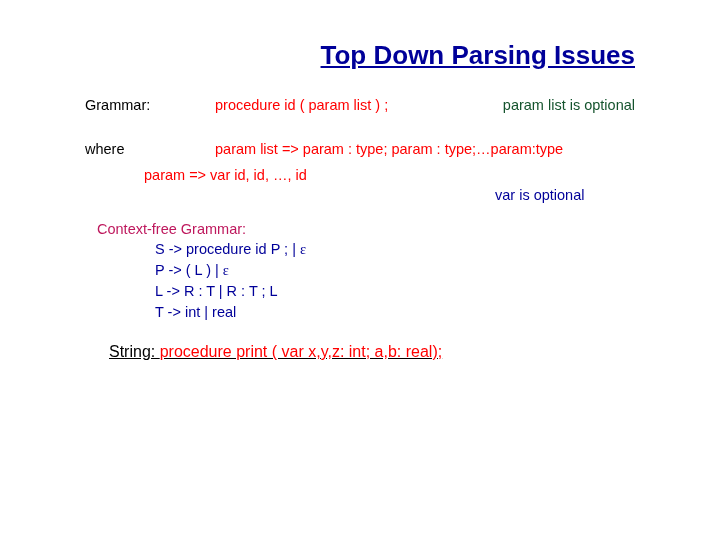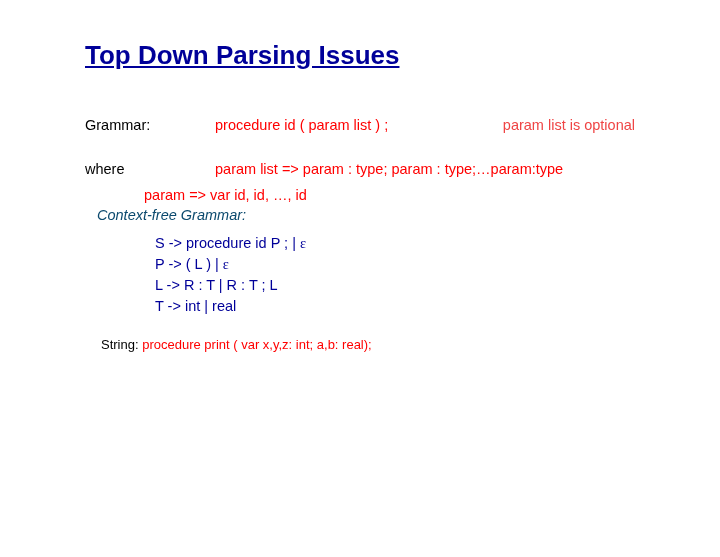--- a/index.html
+++ b/index.html
@@ -9,26 +9,26 @@
     font-family: "Trebuchet MS", "Lucida Sans", Verdana, sans-serif;
     width: 720px;
     height: 557px;
     overflow: hidden;
   }
   .slide {
     padding: 40px 85px 40px 85px;
     box-sizing: border-box;
   }
   .title {
-    text-align: left;
+    text-align: right;
     font-size: 26px;
     font-weight: bold;
     color: #000099;
     text-decoration: underline;
-    margin-bottom: 46px;
+    margin-bottom: 26px;
   }
   .row {
     margin-bottom: 10px;
     font-size: 14.5px;
     display: flex;
   }
   .label {
     color: #000000;
     width: 130px;
     flex-shrink: 0;
@@ -39,49 +39,49 @@
   .blue {
     color: #000099;
   }
   .black {
     color: #000000;
   }
   .middle {
     flex: 1;
   }
   .rightnote {
-    color: #ef4444;
+    color: #14532d;
     margin-left: 48px;
   }
   .note-right {
     margin-left: 130px;
     font-size: 14.5px;
     padding-left: 280px;
     margin-bottom: 18px;
   }
   .cfg-label {
     font-size: 14.5px;
-    color: #0c4a6e;
+    color: #be185d;
     margin-left: 12px;
-    margin-bottom: 10px;
-    font-style: italic;
+    margin-bottom: 2px;
   }
   .grammar {
     margin-left: 70px;
     font-size: 14.5px;
     color: #000099;
     line-height: 1.45;
     margin-bottom: 20px;
   }
   .grammar .eps {
     font-family: Georgia, "Times New Roman", serif;
   }
   .string-line {
-    font-size: 13px;
-    margin-left: 16px;
+    font-size: 16px;
+    margin-left: 24px;
+    text-decoration: underline;
   }
   .pl-indent {
     margin-left: 59px;
     font-size: 14.5px;
     margin-bottom: 4px;
   }
   .spacer {
     height: 18px;
   }
 </style>
@@ -102,20 +102,23 @@
 
   <div class="spacer"></div>
 
   <div class="row">
     <span class="label">where</span>
     <span class="red">param list =&gt; param : type; param : type;…param:type</span>
   </div>
   <div class="pl-indent">
     <span class="red">param =&gt; var id, id, …, id</span>
   </div>
+  <div class="note-right">
+    <span class="blue">var is optional</span>
+  </div>
 
   <div class="cfg-label">Context-free Grammar:</div>
 
   <div class="grammar">
     <div><span>S -&gt; procedure id P ; | </span><span class="eps">ε</span></div>
     <div><span>P -&gt; ( L ) | </span><span class="eps">ε</span></div>
     <div>L -&gt; R : T | R : T ; L</div>
     <div>T -&gt; int | real</div>
   </div>
 

